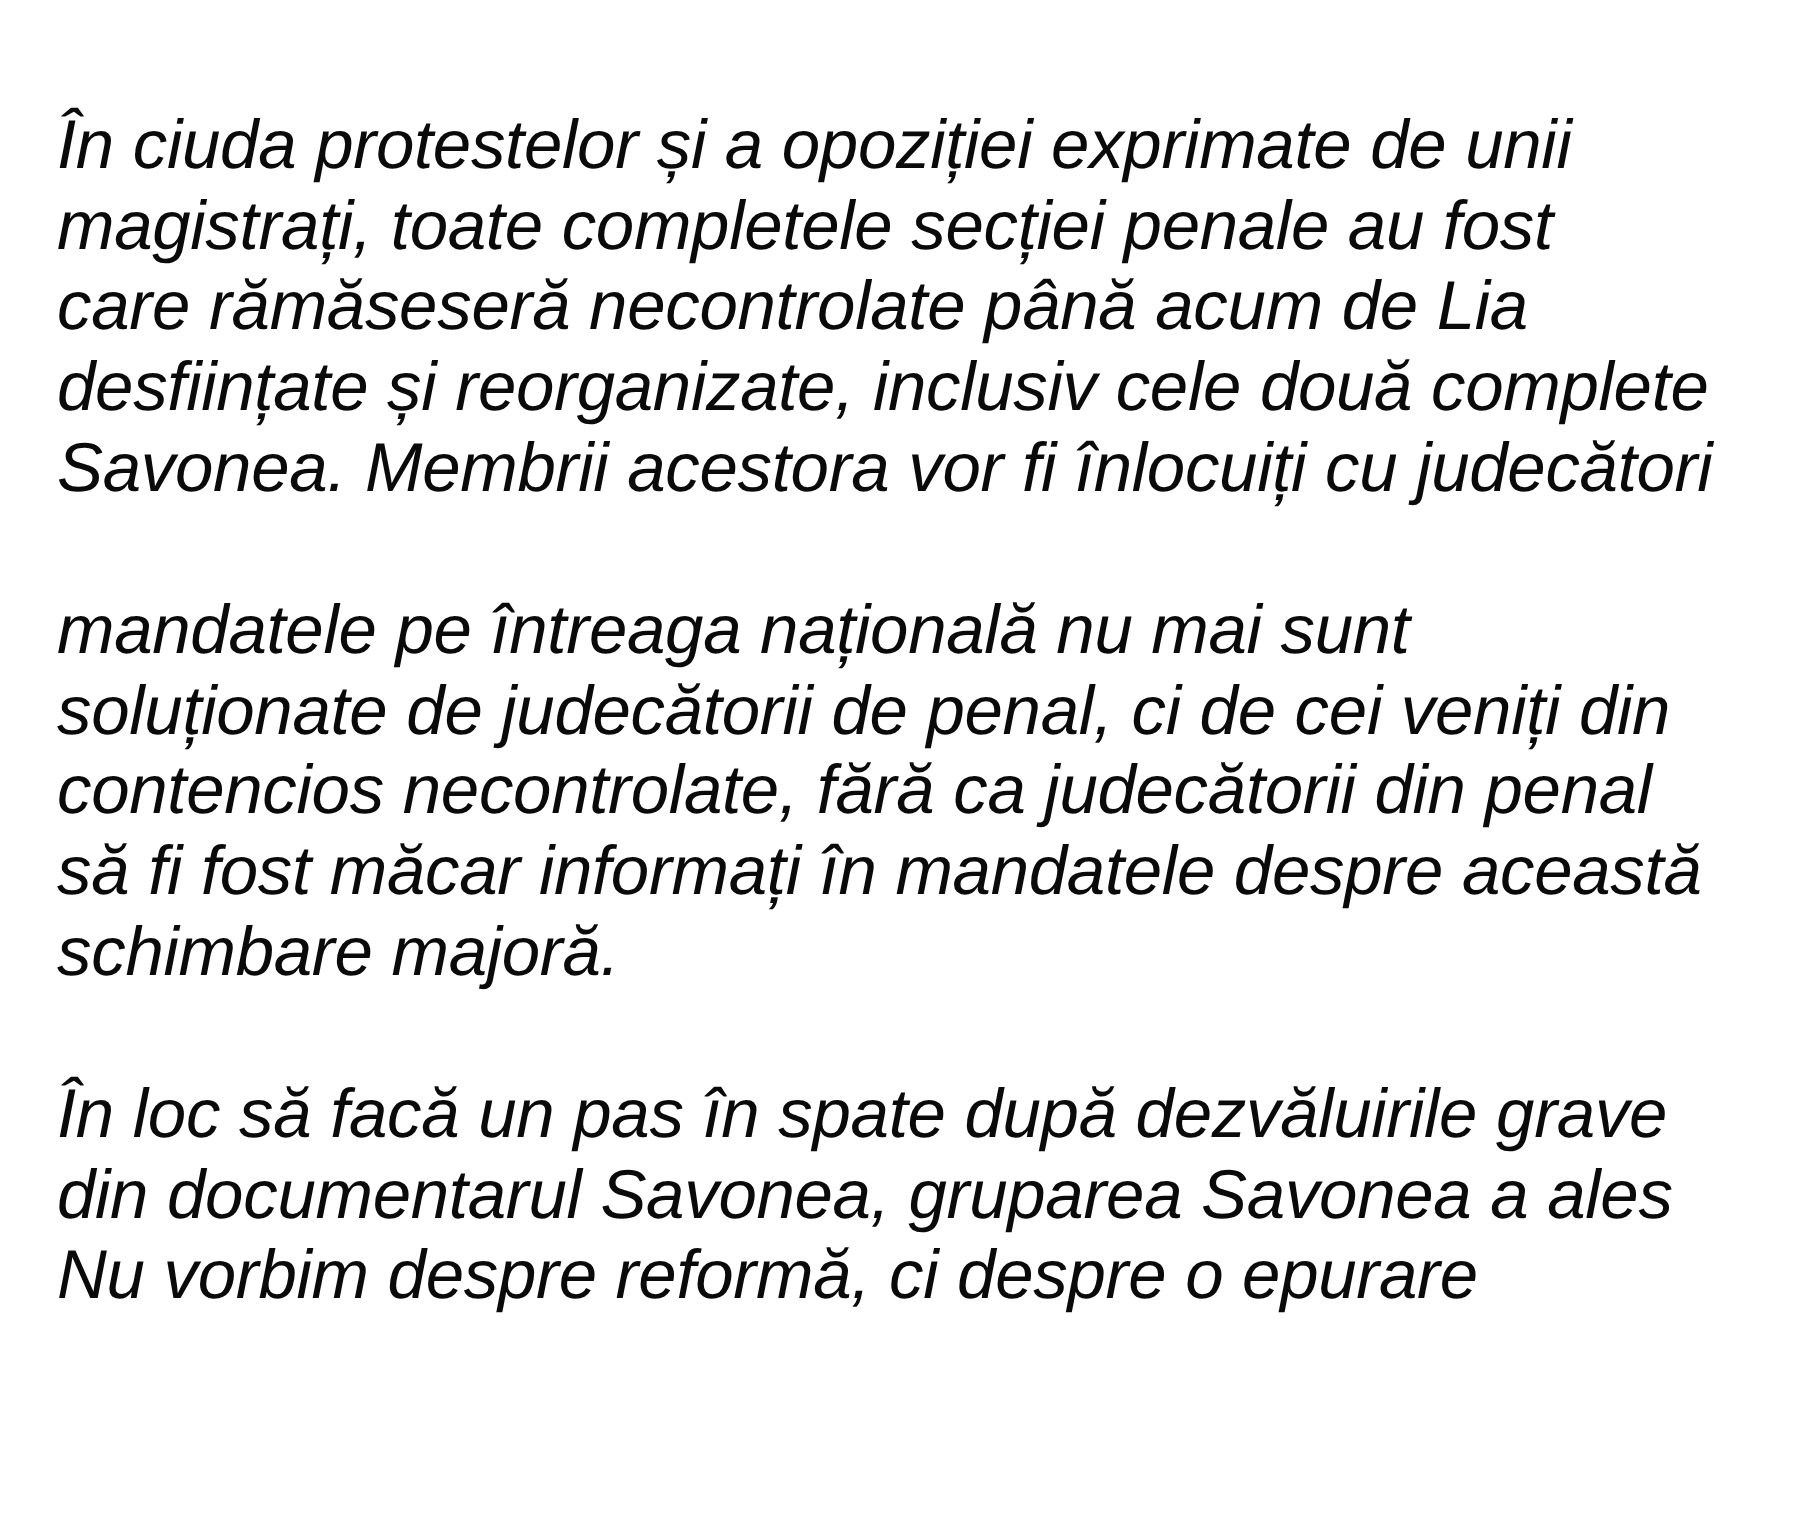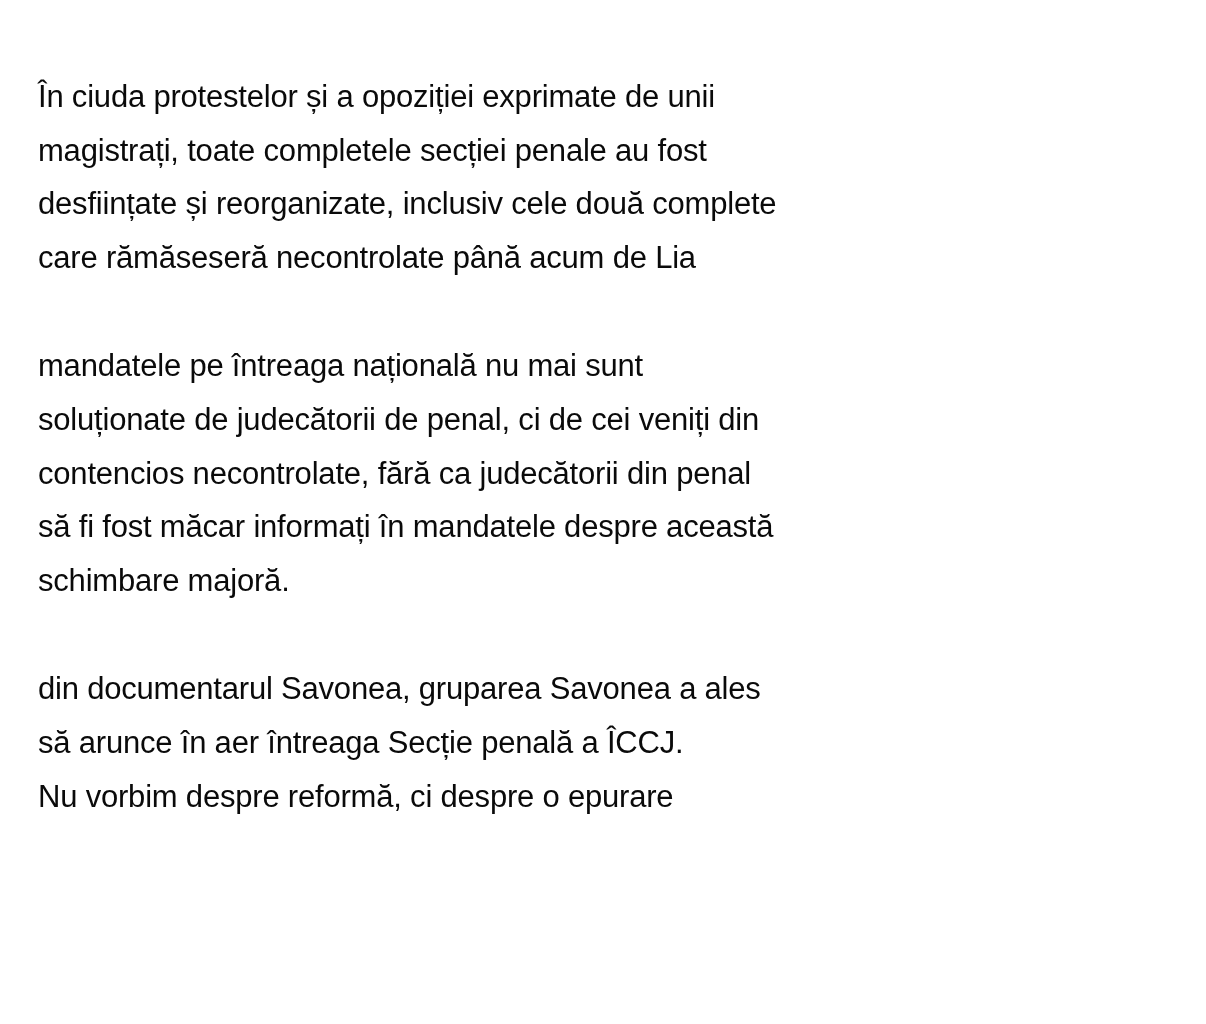--- a/index.html
+++ b/index.html
@@ -19,24 +19,25 @@
       position: absolute;
       left: 38px;
       top: -38px;
       width: 1160px;
     }
     .para {
       margin: 0 0 54px 0;
     }
     .line {
       display: block;
-      font-size: 31px;
+      font-size: 46px;
       line-height: 53.8px;
       white-space: nowrap;
       letter-spacing: -0.2px;
+      font-style: italic;
     }
     .cut-line {
       display: block;
       font-size: 40.5px;
       line-height: 53.8px;
       white-space: nowrap;
       color: #0a0a0a;
     }
   </style>
 </head>
@@ -44,31 +45,32 @@
 
 <div class="doc">
 
   <div class="para" style="margin-bottom:54px;">
     <span class="cut-line" style="visibility:hidden;">g                                                  ,                 j     ,</span>
   </div>
 
   <div class="para">
     <span class="line">În ciuda protestelor și a opoziției exprimate de unii</span>
     <span class="line">magistrați, toate completele secției penale au fost</span>
+    <span class="line">care rămăseseră necontrolate până acum de Lia</span>
     <span class="line">desființate și reorganizate, inclusiv cele două complete</span>
-    <span class="line">care rămăseseră necontrolate până acum de Lia</span>
+    <span class="line">Savonea. Membrii acestora vor fi înlocuiți cu judecători</span>
   </div>
 
   <div class="para">
     <span class="line">mandatele pe întreaga națională nu mai sunt</span>
     <span class="line">soluționate de judecătorii de penal, ci de cei veniți din</span>
     <span class="line">contencios necontrolate, fără ca judecătorii din penal</span>
     <span class="line">să fi fost măcar informați în mandatele despre această</span>
     <span class="line">schimbare majoră.</span>
   </div>
 
   <div class="para">
+    <span class="line">În loc să facă un pas în spate după dezvăluirile grave</span>
     <span class="line">din documentarul Savonea, gruparea Savonea a ales</span>
-    <span class="line">să arunce în aer întreaga Secție penală a ÎCCJ.</span>
     <span class="line">Nu vorbim despre reformă, ci despre o epurare</span>
   </div>
 
 </div>
 
 </body></html>

